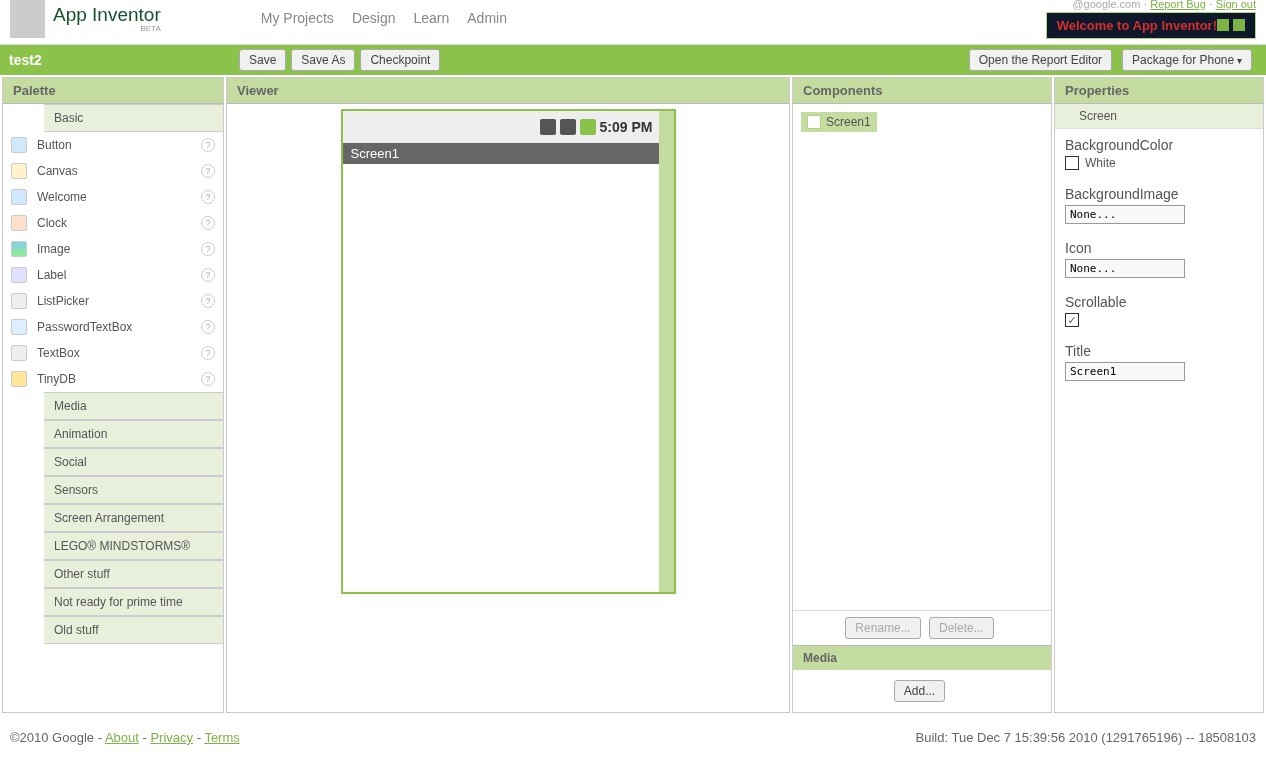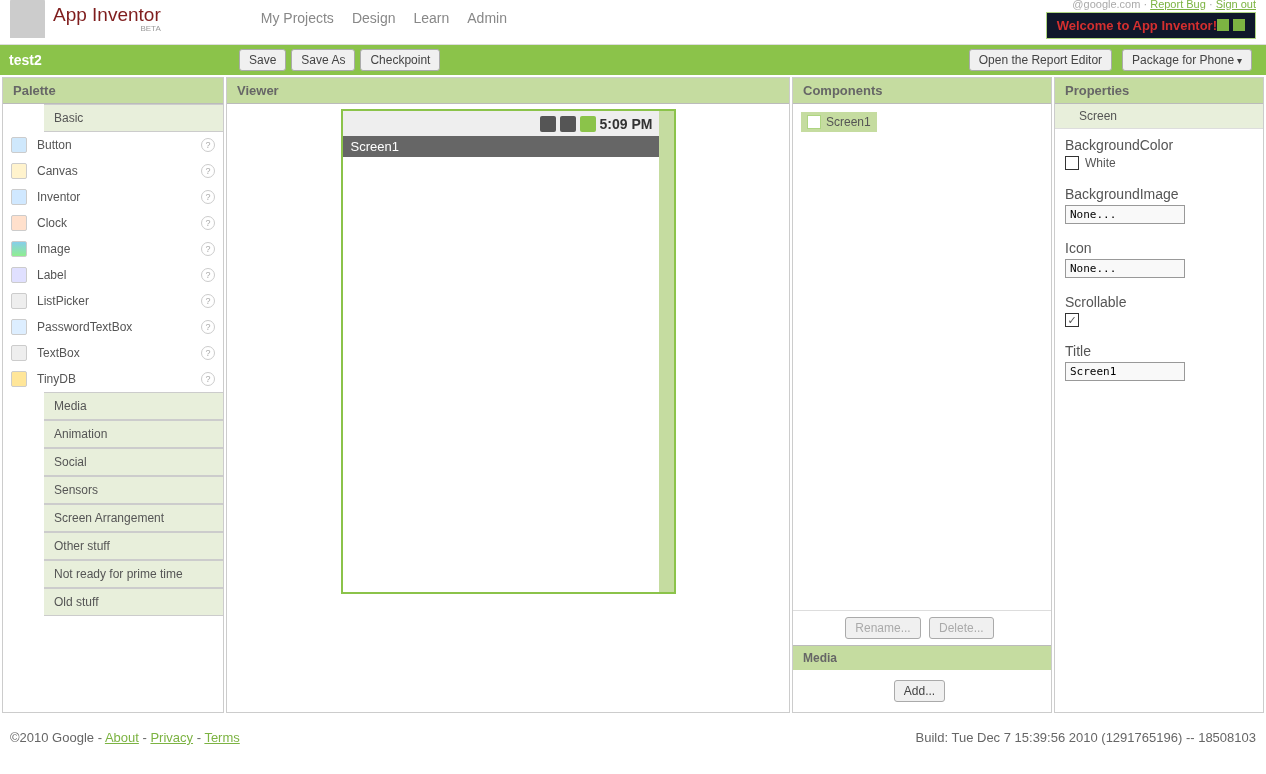--- a/index.html
+++ b/index.html
@@ -6,21 +6,21 @@
 body { font-family: Arial, Helvetica, sans-serif; font-size: 12px; color: #333; background: #fff; }
 a { color: #7cb342; text-decoration: underline; }
 
 .header {
   display: flex; align-items: center; padding: 0 10px 8px 10px; height: 45px;
   border-bottom: 1px solid #ddd;
 }
 .logo-box { display: flex; align-items: center; gap: 8px; }
 .android-icon { width: 35px; height: 40px; background: #ccc; border-radius: 4px 4px 0 0; position: relative; }
 .app-title-wrap { display: flex; flex-direction: column; }
-.app-title { font-size: 19px; color: #7f1d1d; font-weight: normal; }
+.app-title { font-size: 19px; color: #14532d; font-weight: normal; }
 .beta { font-size: 8px; color: #999; text-align: right; margin-top: -2px; }
 .nav-links { margin-left: 100px; display: flex; gap: 18px; }
 .nav-links span { color: #888; font-size: 14px; cursor: pointer; }
 .header-right { margin-left: auto; display: flex; flex-direction: column; align-items: flex-end; gap: 2px; font-size: 11px; }
 .header-right .top-row { color: #aaa; }
 .welcome-bar { background: #0f172a; border: 1px solid #aed581; padding: 5px 10px; color: #d32f2f; font-weight: bold; font-size: 13px; display: flex; align-items: center; }
 .welcome-bar .win-icons { margin-left: auto; display: flex; gap: 4px; }
 .win-icons span { width: 12px; height: 12px; background: #7cb342; display: inline-block; }
 
 .green-bar {
@@ -70,21 +70,21 @@
 
 
 .viewer { flex: 1; }
 .viewer-body { background: #fff; padding: 5px; height: 530px; display: flex; justify-content: center; }
 .phone-mock {
   width: 335px; height: 485px; border: 2px solid #8bc34a; background: #c5dca0;
   display: flex; flex-direction: column;
 }
 .phone-inner { background: #fff; flex: 1; margin-right: 15px; }
 .phone-status {
-  background: #eee; height: 25px; display: flex; align-items: center; justify-content: flex-end;
+  background: #eee; height: 32px; display: flex; align-items: center; justify-content: flex-end;
   padding: 0 6px; gap: 4px; font-size: 14px; font-weight: bold;
 }
 .phone-status .sb-icon { width: 16px; height: 16px; background: #555; border-radius: 2px; }
 .phone-screen-title { background: #666; color: #fff; padding: 3px 8px; font-size: 13px; }
 
 
 .components { width: 260px; display: flex; flex-direction: column; }
 .comp-tree { flex: 1; background: #fff; padding: 8px; }
 .comp-node {
   background: #c5dca0; padding: 3px 6px; display: inline-flex; align-items: center; gap: 5px;
@@ -171,21 +171,21 @@
           <span class="label">Button</span>
           <span class="help">?</span>
         </div>
         <div class="palette-item">
           <span class="icon icon-canvas"></span>
           <span class="label">Canvas</span>
           <span class="help">?</span>
         </div>
         <div class="palette-item">
           <span class="icon icon-checkbox"></span>
-          <span class="label">Inventor</span>
+          <span class="label">Welcome</span>
           <span class="help">?</span>
         </div>
         <div class="palette-item">
           <span class="icon icon-clock"></span>
           <span class="label">Clock</span>
           <span class="help">?</span>
         </div>
         <div class="palette-item">
           <span class="icon icon-image"></span>
           <span class="label">Image</span>
@@ -216,20 +216,21 @@
           <span class="label">TinyDB</span>
           <span class="help">?</span>
         </div>
       </div>
     <div id="palette-closed">
         <div class="palette-section">Media</div>
         <div class="palette-section">Animation</div>
         <div class="palette-section">Social</div>
         <div class="palette-section">Sensors</div>
         <div class="palette-section">Screen Arrangement</div>
+        <div class="palette-section">LEGO® MINDSTORMS®</div>
         <div class="palette-section">Other stuff</div>
         <div class="palette-section">Not ready for prime time</div>
         <div class="palette-section">Old stuff</div>
       </div>
   </div>
 
   <div class="panel viewer">
     <div class="panel-header">Viewer</div>
     <div class="viewer-body">
       <div class="phone-mock">

